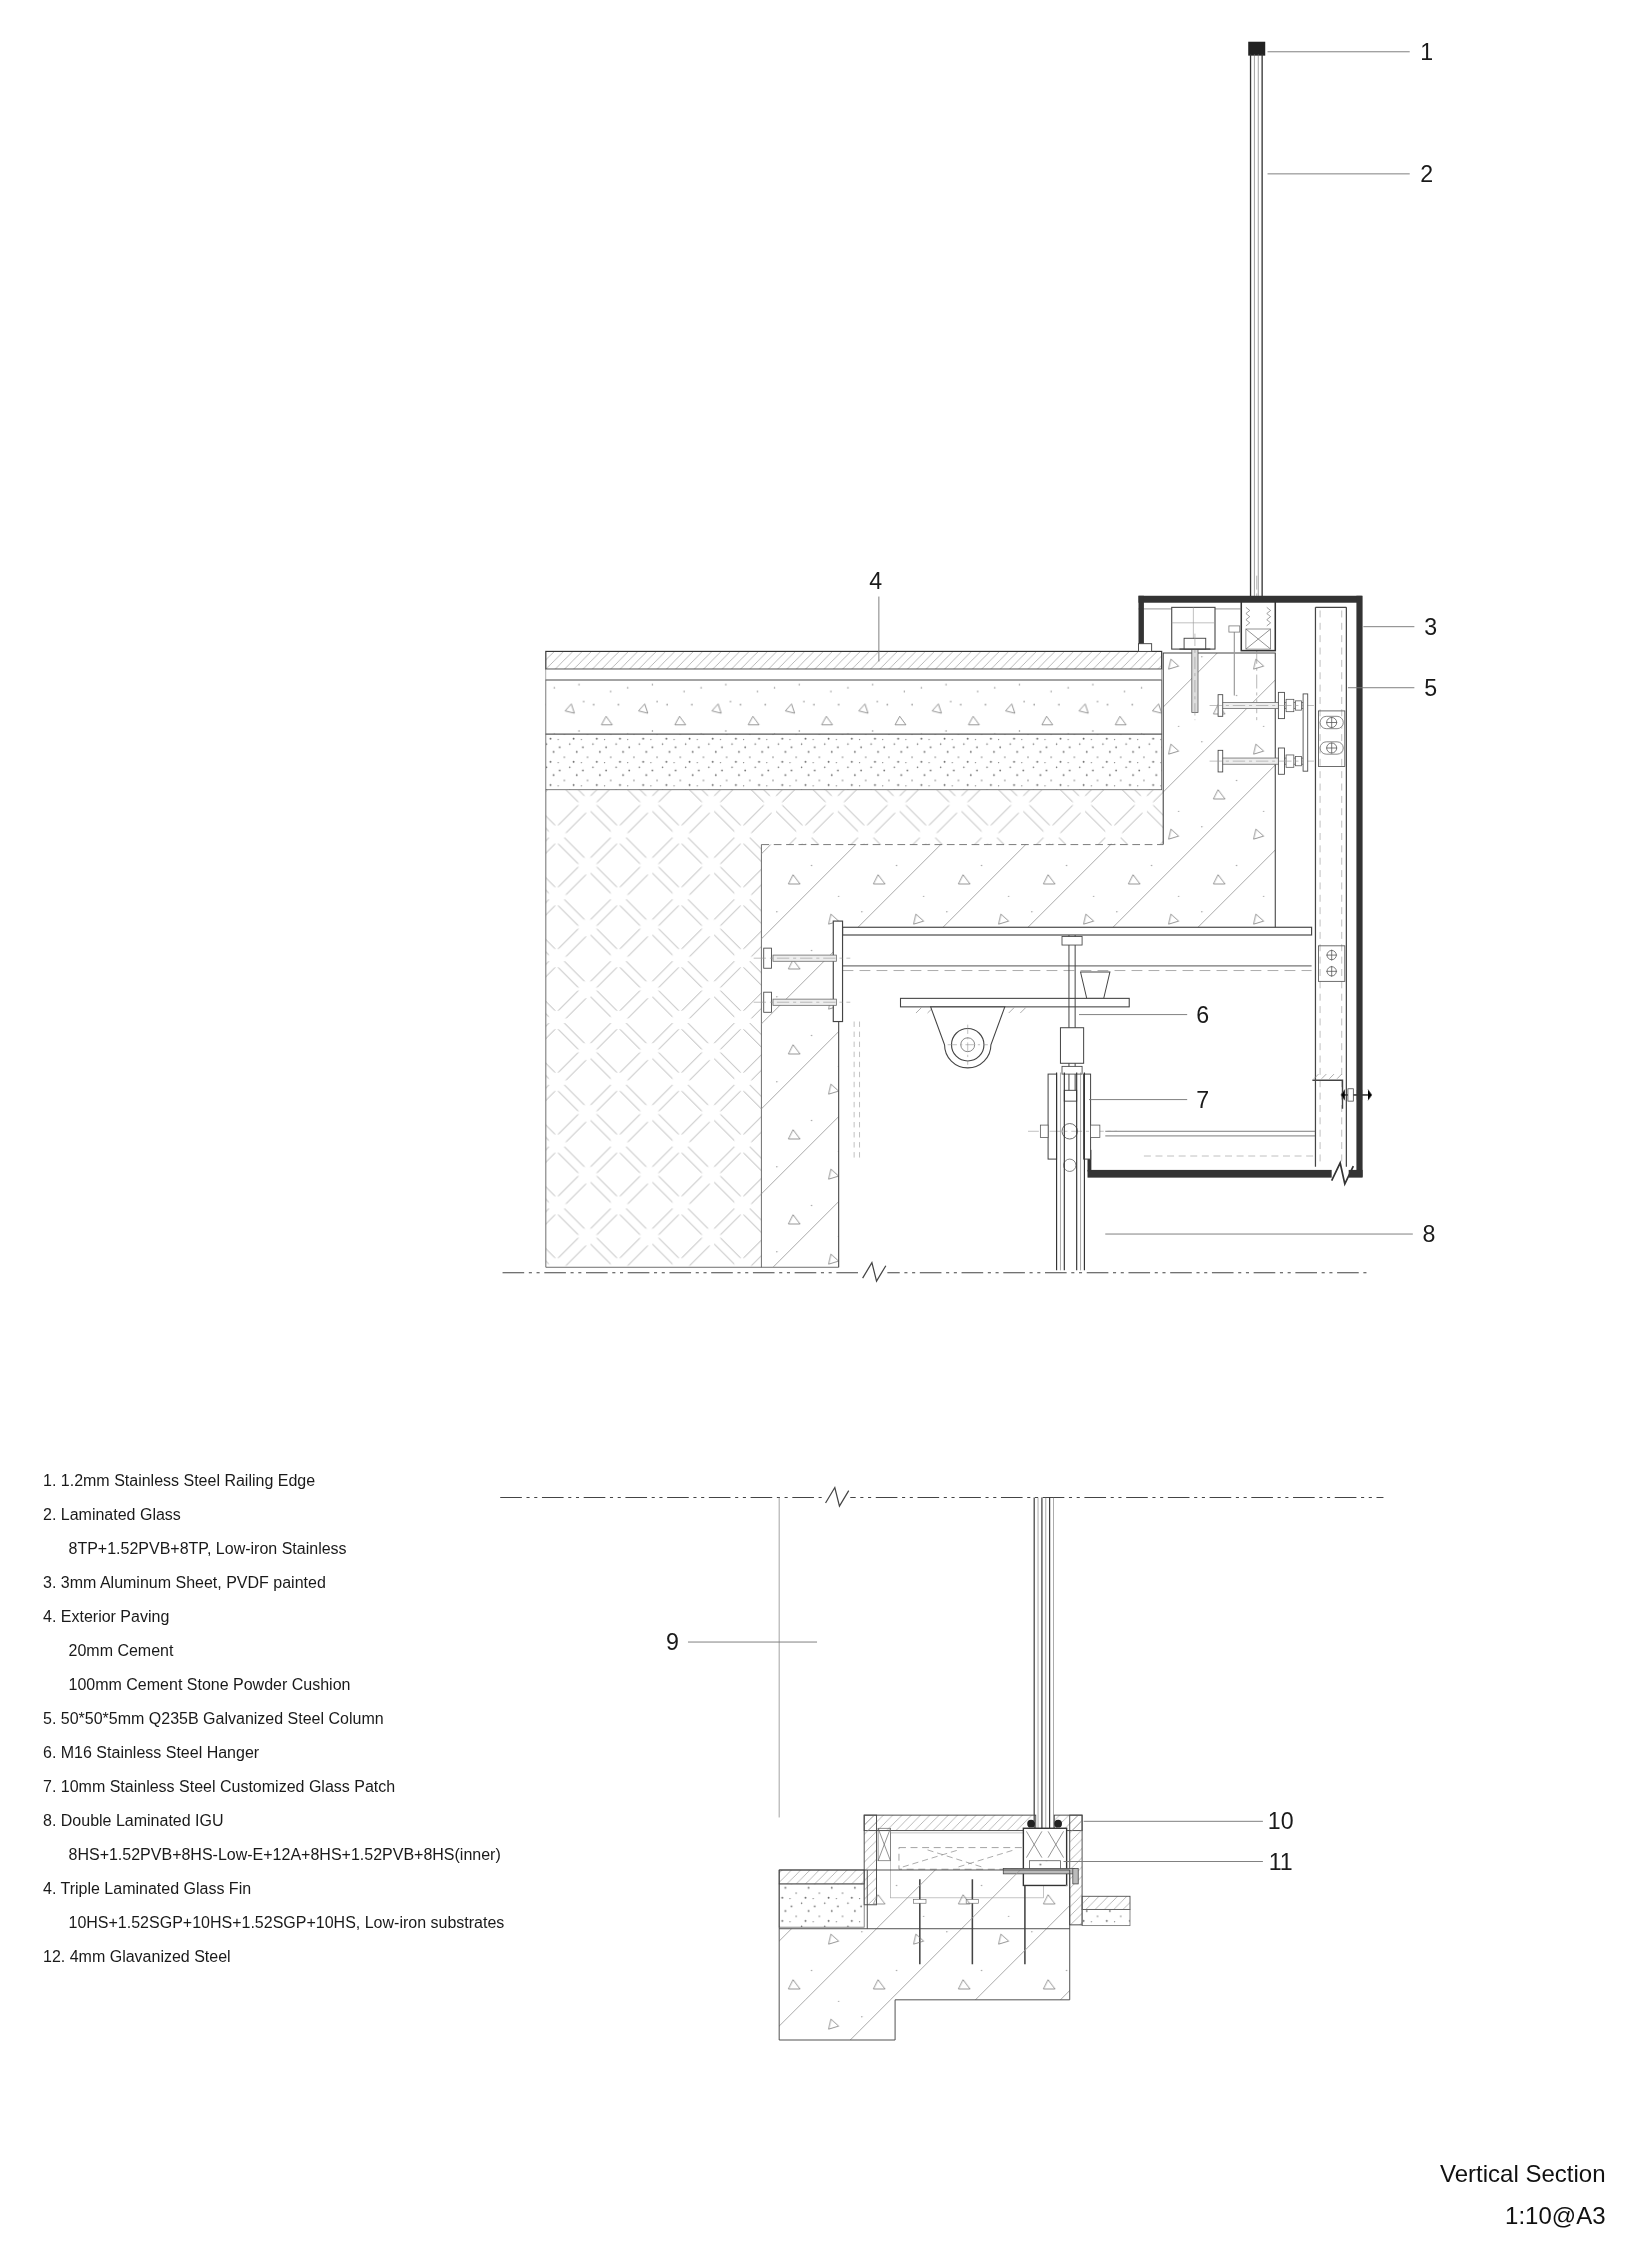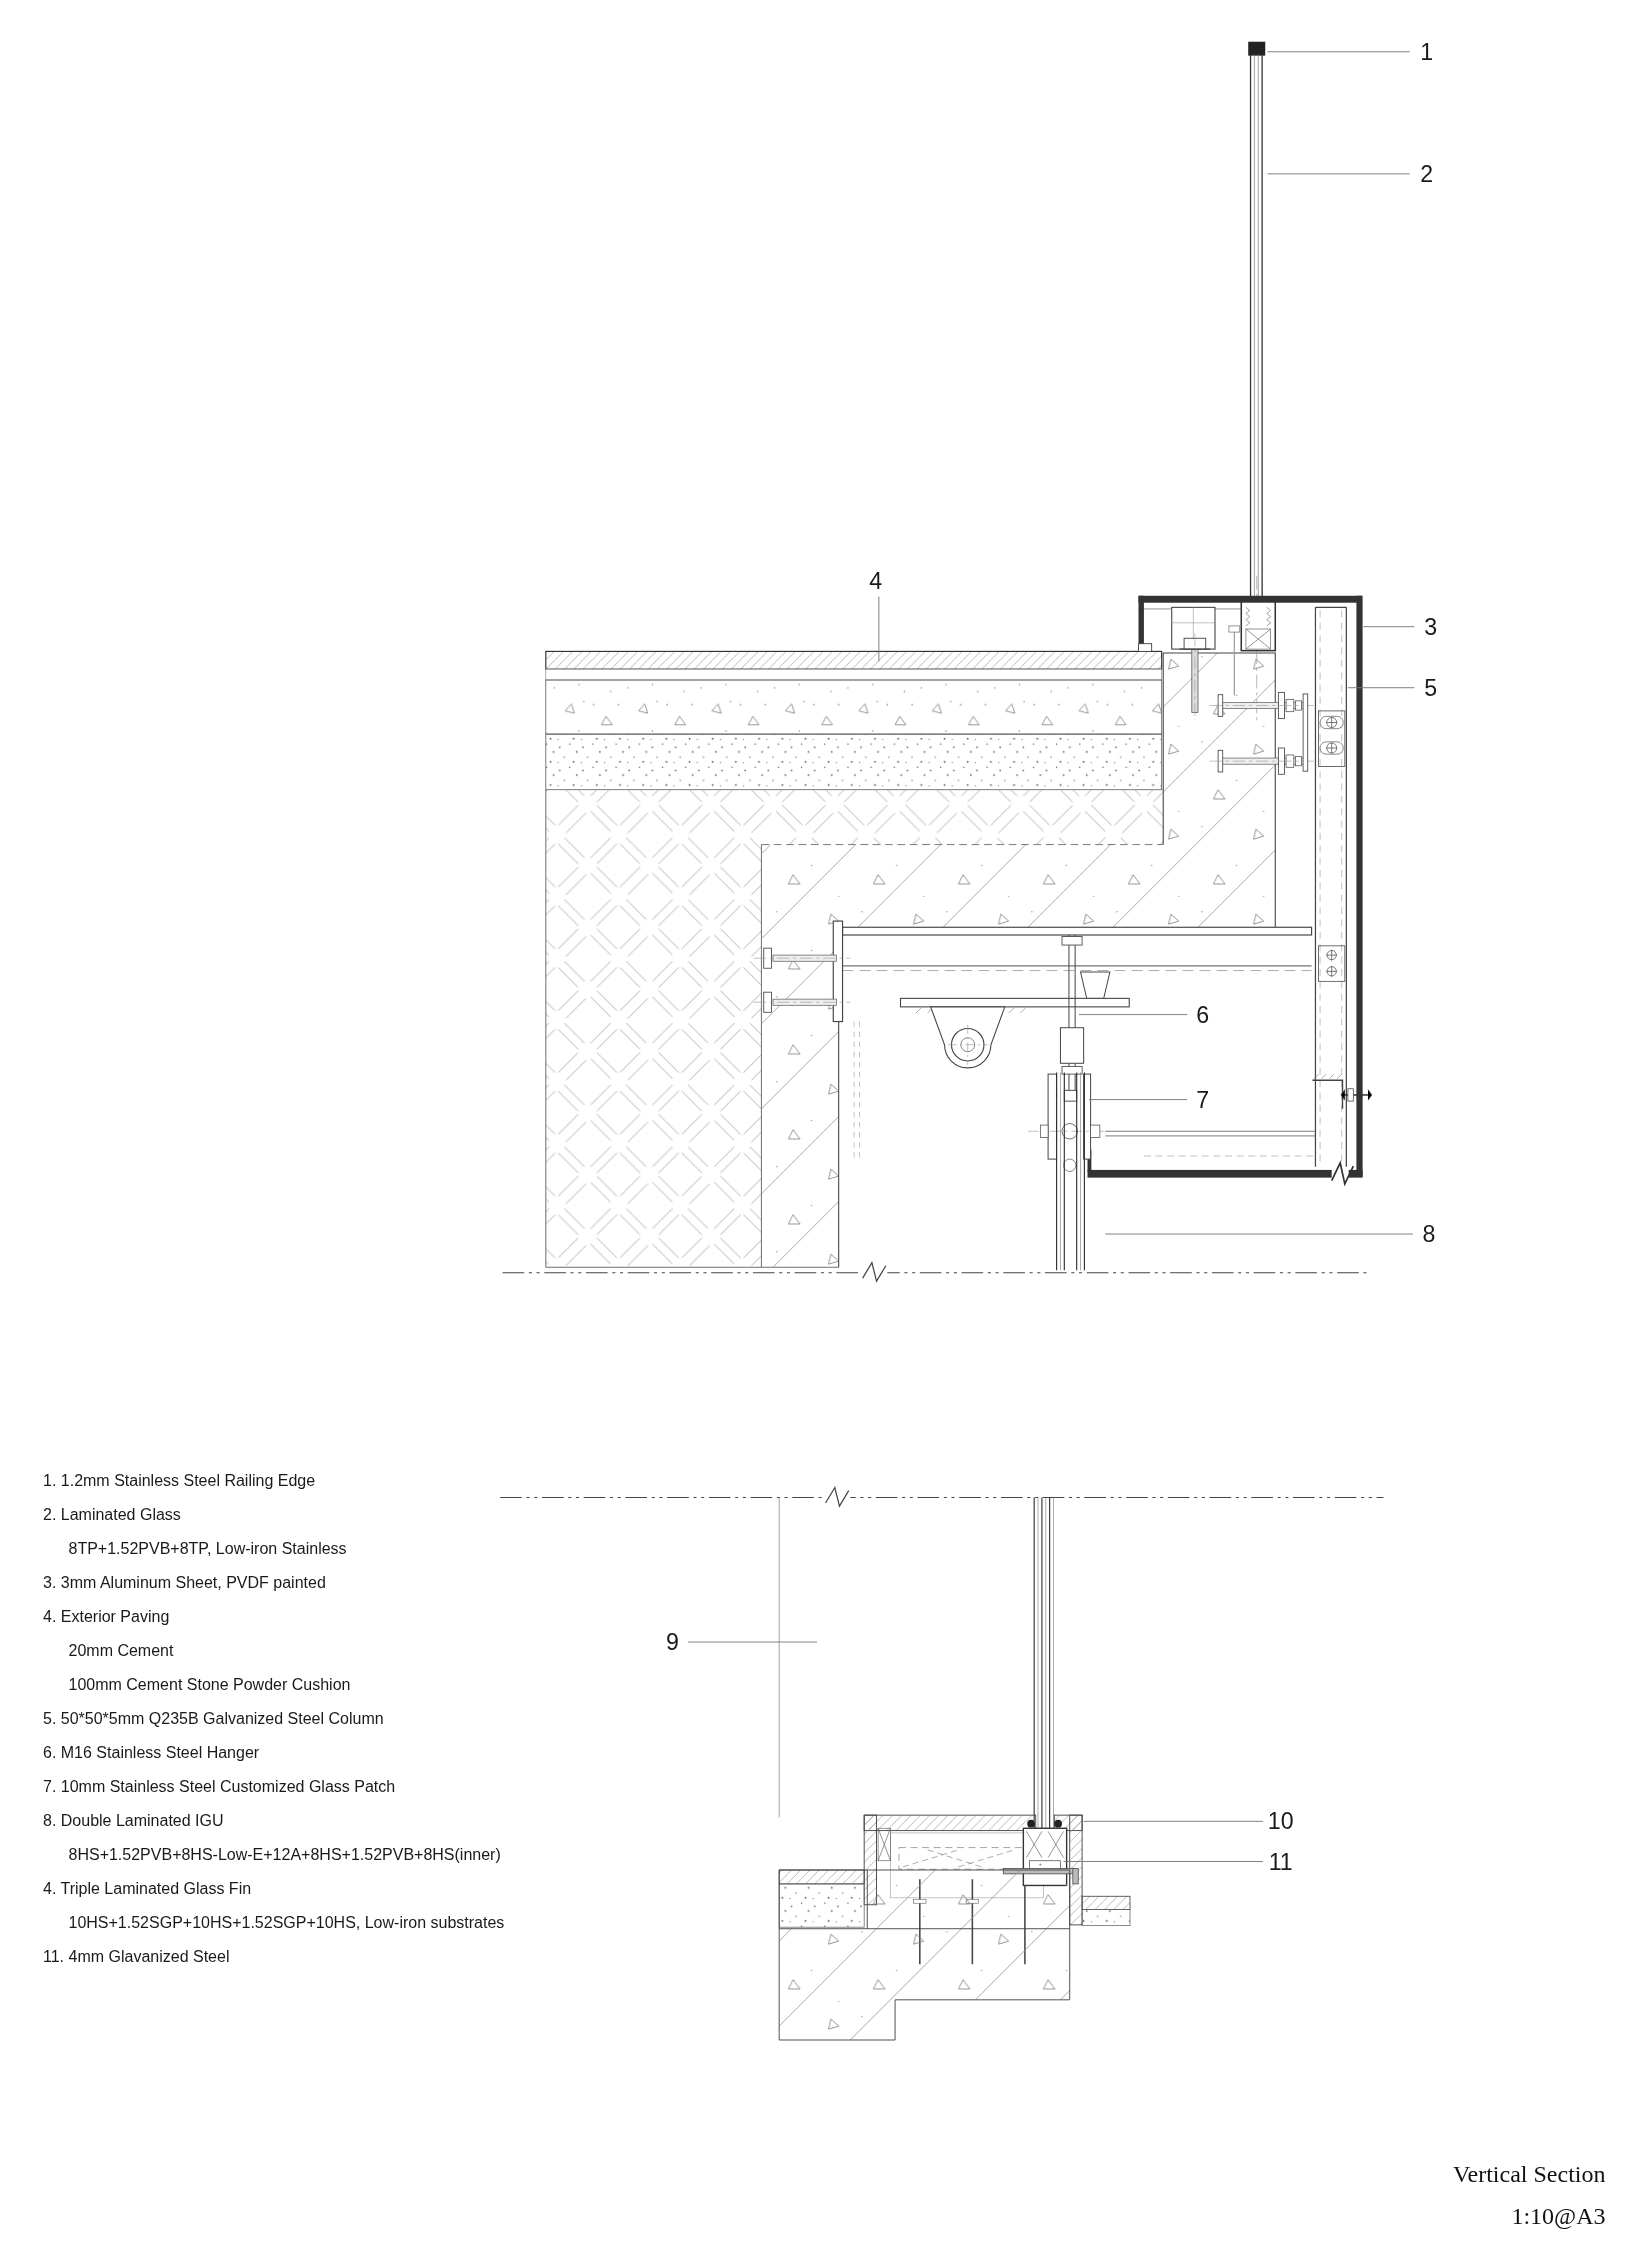--- a/index.html
+++ b/index.html
@@ -13,21 +13,21 @@
   svg.drawing{position:absolute;left:0;top:0;}
   .legend{
     position:absolute;left:43px;top:1464px;
     font-size:16px;line-height:34px;color:#1a1a1a;
     white-space:nowrap;
   }
   .legend .indent{padding-left:25.5px;}
   .titleblock{
     position:absolute;right:25.5px;top:2153px;
     text-align:right;color:#111;
-    font-size:24px;line-height:42px;font-family:Liberation Serif, serif;
+    font-size:24px;line-height:42px;
   }
   .callout-text{
     font-family:"Liberation Sans", sans-serif;
     font-size:30px;fill:#1a1a1a;
   }
 </style>
 </head>
 <body>
 
 <div class="canvas">
@@ -377,21 +377,21 @@
       <div class="">4. Exterior Paving</div>
       <div class="indent">20mm Cement</div>
       <div class="indent">100mm Cement Stone Powder Cushion</div>
       <div class="">5. 50*50*5mm Q235B Galvanized Steel Column</div>
       <div class="">6. M16 Stainless Steel Hanger</div>
       <div class="">7. 10mm Stainless Steel Customized Glass Patch</div>
       <div class="">8. Double Laminated IGU</div>
       <div class="indent">8HS+1.52PVB+8HS-Low-E+12A+8HS+1.52PVB+8HS(inner)</div>
       <div class="">4. Triple Laminated Glass Fin</div>
       <div class="indent">10HS+1.52SGP+10HS+1.52SGP+10HS, Low-iron substrates</div>
-      <div class="">11. 4mm Glavanized Steel</div>
+      <div class="">12. 4mm Glavanized Steel</div>
     </div>
 
 <div class="titleblock">
   <div>Vertical Section</div>
   <div>1:10@A3</div>
 </div>
 
 </div>
 
 

